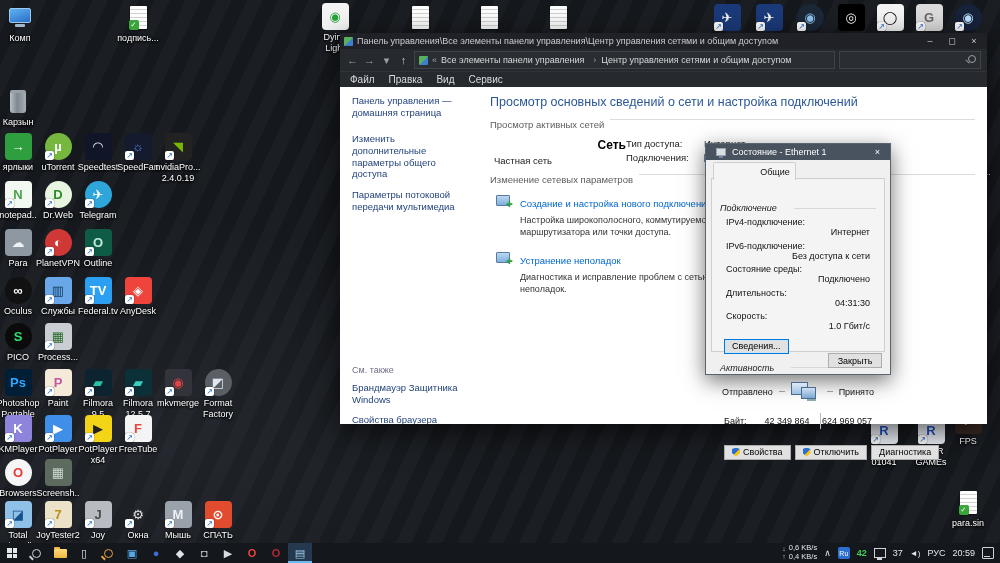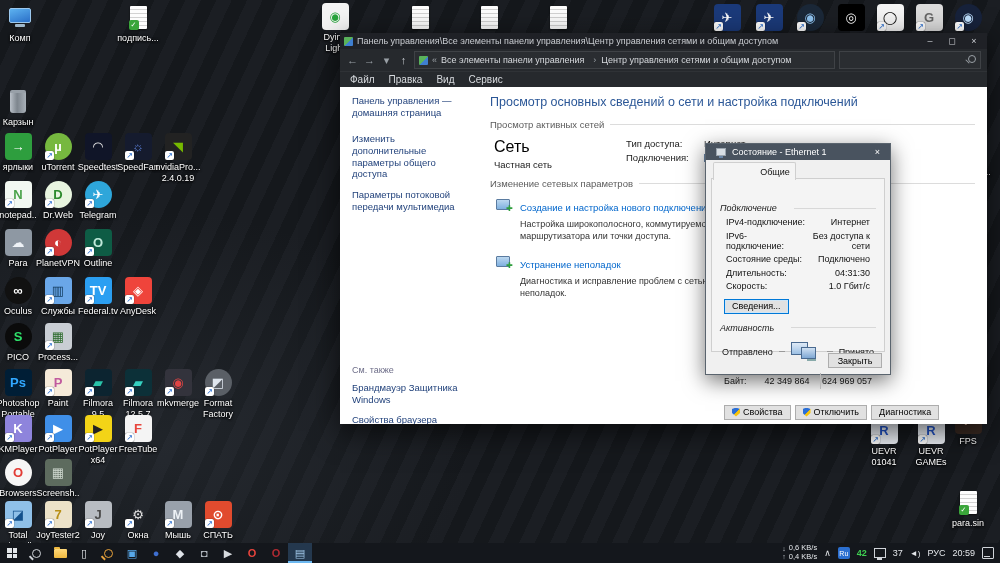--- a/index.html
+++ b/index.html
@@ -48,26 +48,26 @@
   .menu-item{color:#d8dbdf;font-size:10px;}
   .content{position:relative;height:337px;background:#fff;overflow:hidden;}
   .side{position:absolute;left:0;top:0;bottom:0;width:140px;padding:8px 0 0 12px;box-sizing:border-box;}
   .side-link{color:#23437c;font-size:9.5px;line-height:1.25;margin-bottom:9px;width:115px;}
   .side-link:first-child{margin-bottom:14px;}
   .see-also{position:absolute;left:12px;top:278px;width:115px;}
   .sa-title{color:#6d6d88;font-size:9px;margin-bottom:7px;}
   .sa-link{color:#23437c;font-size:9.5px;line-height:1.25;margin-bottom:8px;}
   .main{position:absolute;left:140px;top:0;right:0;bottom:0;padding:6px 12px 0 10px;}
   .main h1{margin:2px 0 10px;font-weight:normal;color:#2b5797;font-size:12.5px;}
-  .sect{display:flex;align-items:center;gap:6px;margin:8px 0 8px;}
+  .sect{display:flex;gap:6px;margin:8px 0 8px;}
   .sect span{color:#5c5c5c;font-size:9.5px;white-space:nowrap;}
   .sect .rule{flex:1;border-top:1px solid #dcdcdc;height:0;}
   .netgrid{display:flex;margin:2px 0 6px 4px;}
   .netcol1{width:132px;}
-  .net-name{font-size:16px;font-weight:normal;color:#000;}
+  .net-name{font-size:12px;font-weight:bold;color:#000;text-align:right;}
   .net-sub{font-size:9.5px;color:#1a1a1a;margin-top:3px;}
   .kv{display:flex;font-size:9.5px;margin-bottom:3px;}
   .kv .k{width:78px;color:#1a1a1a;}
   .kv .v{color:#1a1a1a;display:flex;align-items:center;gap:3px;}
   .link a{color:#0066cc;}
   .mini-pc{display:inline-block;position:relative;width:8px;height:6px;border:1px solid #6a86a8;background:#cfe0f0;margin-right:2px;}
   .mini-pc::after{content:"";position:absolute;left:2px;bottom:-3px;width:4px;height:2px;background:#6a86a8;}
   .task-item{display:flex;gap:8px;margin:0 0 12px 4px;}
   .task-ico{position:relative;width:18px;height:16px;flex:0 0 auto;}
   .task-ico::before{content:"";position:absolute;left:2px;top:2px;width:12px;height:9px;border:1px solid #5a7ba0;background:linear-gradient(#bcd8f0,#7fb0e0);border-radius:1px;}
@@ -80,21 +80,21 @@
   .dtitle{height:16px;background:#49535f;display:flex;align-items:center;gap:4px;padding:0 10px;}
   .dtitle .mini-pc{border-color:#9aa4ae;background:#d8dee4;}
   .dtitle .txt{flex:1;color:#fff;font-size:9px;}
   .dtitle .x{color:#fff;font-size:9px;}
   .tab{position:absolute;top:18px;left:7px;width:40px;height:17px;background:#f4f4f4;border:1px solid #cfcfcf;border-bottom:none;
     border-radius:2px 2px 0 0;display:flex;align-items:center;justify-content:center;z-index:2;padding-left:41px;}
   .tabpage{position:absolute;left:5px;right:5px;top:34px;height:172px;background:#f4f4f4;border:1px solid #cfcfcf;}
   .grp{display:flex;align-items:center;gap:17px;margin:24px 8px 4px;font-style:italic;}
   .grp span{color:#222;white-space:nowrap;}
   .grp .rule{flex:1;border-top:1px solid #d8d8d8;height:0;}
-  .srow{display:flex;justify-content:space-between;margin:0 14px 3.5px;}
+  .srow{display:flex;justify-content:space-between;margin:0 14px 3.5px;flex-direction:column;}
   .srow .sv{text-align:right;}
   .btn{display:inline-flex;align-items:center;justify-content:center;gap:3px;background:#e1e1e1;border:1px solid #adadad;
     font-size:9px;font-family:inherit;height:15px;padding:0 7px;box-sizing:border-box;}
   .details-btn{margin:4px 0 0 12px;border:1px solid #0078d7;box-shadow:inset 0 0 0 1px #cfe6f7;}
   .act-graph{display:flex;align-items:center;justify-content:center;gap:6px;margin:8px 10px 2px;}
   .dashes{flex:1;border-top:1px solid #999;height:0;max-width:26px;}
   .pcpair{position:relative;width:30px;height:22px;}
   .pcpair::before{content:"";position:absolute;left:0;top:1px;width:15px;height:11px;border:1px solid #4a6a90;background:linear-gradient(#dfeaf6,#9cc0e4);}
   .pcpair::after{content:"";position:absolute;left:10px;top:6px;width:13px;height:10px;border:1px solid #4a6a90;background:linear-gradient(#cfe0f2,#7fa8d4);box-shadow:3px 5px 0 -3px #8aa;}
   .bytes{display:flex;align-items:center;margin:10px 12px 0;}

